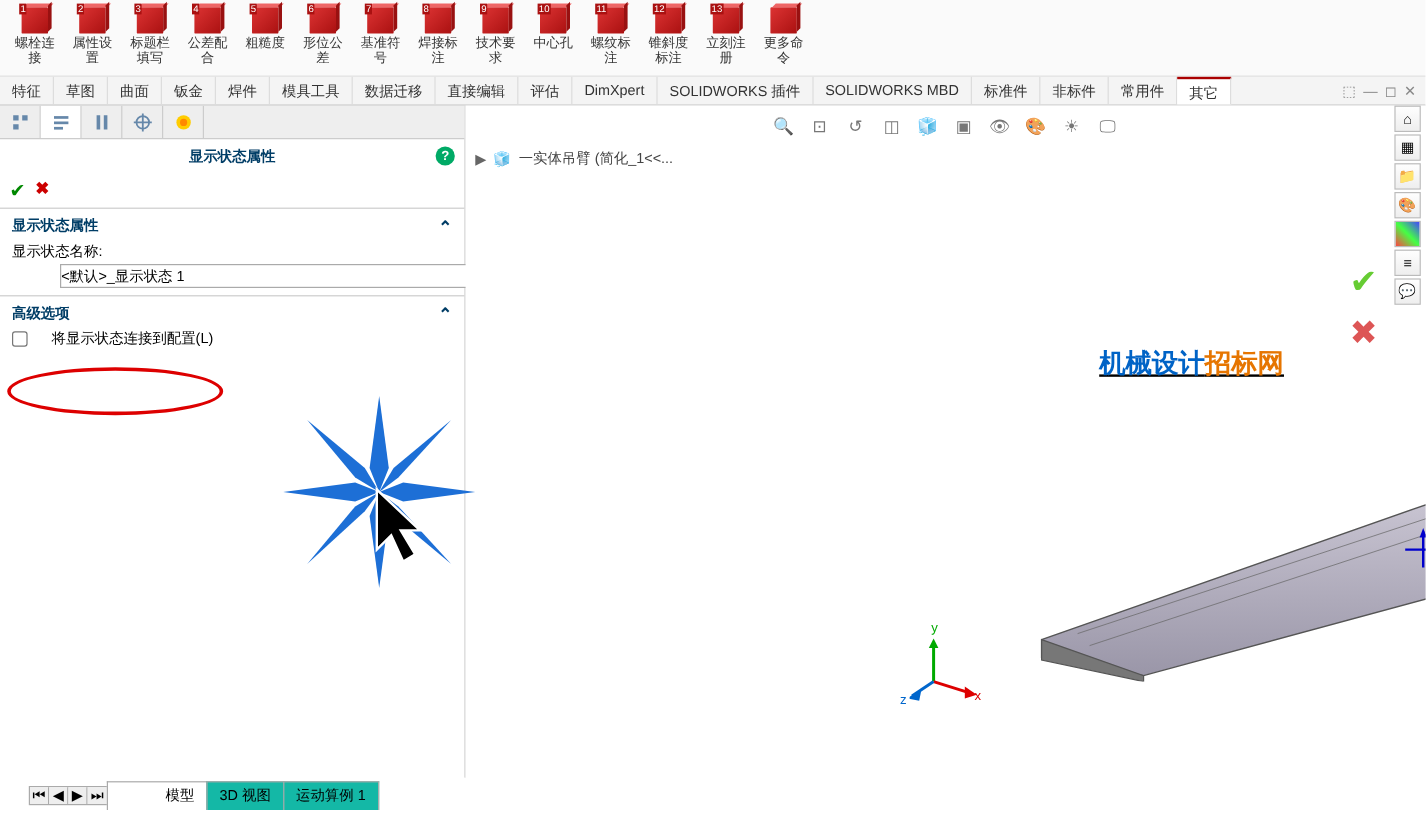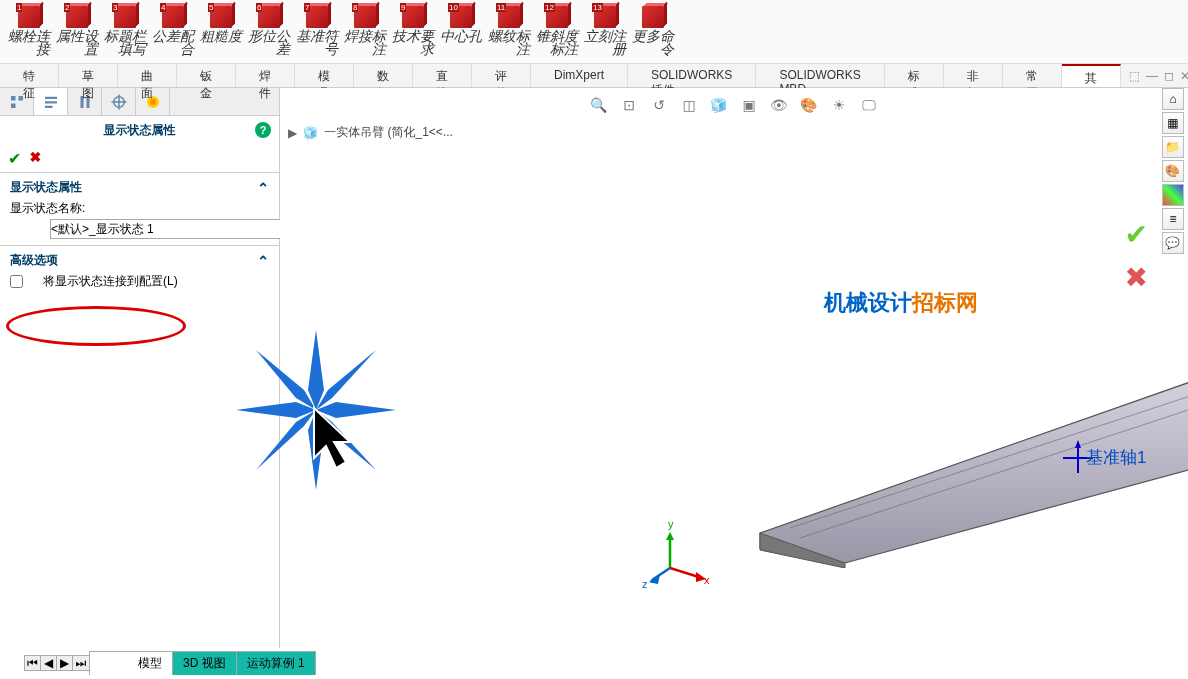--- a/index.html
+++ b/index.html
@@ -5,32 +5,32 @@
 * { box-sizing: border-box; margin: 0; padding: 0; }
 body { font-family: "Microsoft YaHei", sans-serif; font-size: 12px; background: #fff; width: 1188px; height: 679px; overflow: hidden; position: relative; }
 
 
 .cmd-toolbar { display: flex; gap: 2px; padding: 4px 6px 2px; background: #fafafa; border-bottom: 1px solid #ddd; height: 64px; align-items: flex-start; }
 .cmd-item { display: flex; flex-direction: column; align-items: center; width: 46px; cursor: pointer; padding: 2px; }
 .cmd-item .cube { width: 22px; height: 22px; background: linear-gradient(135deg,#d33 0%,#a11 100%); border-radius:1px; margin-bottom:2px; position: relative; transform: rotate(0deg); }
 .cmd-item .cube::before{ content:""; position:absolute; top:-3px; left:3px; width:22px; height:3px; background:#e66; transform:skewX(-45deg);}
 .cmd-item .cube::after{ content:""; position:absolute; top:-3px; right:-3px; width:3px; height:22px; background:#911; transform:skewY(-45deg);}
 .cmd-item .num { position:absolute; top:-3px; left:-2px; font-size:8px; color:#fff; background:#a11; padding:0 1px; z-index:2;}
-.cmd-item span.lbl { font-size:14px; color:#333; text-align:right; line-height:13px;font-style:italic; }
+.cmd-item span.lbl { font-size:11px; color:#333; text-align:center; line-height:13px; }
 
 
 .ribbon-tabs { display:flex; background:#f4f4f4; border-bottom:1px solid #ccc; height:24px; align-items:stretch; position:relative;}
-.ribbon-tabs .tab { padding:4px 23px; border-right:1px solid #ddd; cursor:pointer; color:#333; font-size:12px;}
+.ribbon-tabs .tab { padding:4px 10px; border-right:1px solid #ddd; cursor:pointer; color:#333; font-size:12px;}
 .ribbon-tabs .tab.active { background:#fff; border-top:2px solid #a00;}
 .ribbon-tabs .right-ctrl { margin-left:auto; display:flex; align-items:center; gap:6px; padding:0 8px; color:#888;}
 .ribbon-tabs .right-ctrl span{cursor:pointer;}
 
 
 .workspace { display:flex; height:560px; }
-.left-panel { width:280px; border-right:1px solid #ccc; display:flex; flex-direction:column; background:#fff;}
+.left-panel { width:388px; border-right:1px solid #ccc; display:flex; flex-direction:column; background:#fff;}
 .panel-tabs { display:flex; border-bottom:1px solid #ccc; background:#eee; height:28px;}
 .panel-tabs .ptab{ width:34px; display:flex; align-items:center; justify-content:center; border-right:1px solid #ccc; cursor:pointer;}
 .panel-tabs .ptab.active{ background:#fff;}
 .ptab svg{width:18px;height:18px;}
 
 .prop-header{ text-align:center; padding:6px; font-weight:600; color:#003d66; position:relative;}
 .prop-header .help{ position:absolute; right:8px; top:6px; width:16px;height:16px; border-radius:50%; background:#0a6; color:#fff; font-size:11px; line-height:16px; text-align:center;}
 .confirm-bar{ padding:4px 8px; display:flex; gap:8px;}
 .confirm-bar .ok{ color:#080; font-size:16px; cursor:pointer;}
 .confirm-bar .cancel{ color:#c00; font-size:14px; font-weight:bold; cursor:pointer;}
@@ -47,21 +47,21 @@
 .red-oval{ position:absolute; border:3px solid #d00; border-radius:50%; pointer-events:none;}
 
 
 .gfx { flex:1; position:relative; background:#fff;}
 .gfx-toolbar{ display:flex; justify-content:center; gap:8px; padding:6px; }
 .gfx-toolbar .tb{ width:22px;height:22px; border:1px solid transparent; display:flex;align-items:center;justify-content:center; cursor:pointer; color:#777; font-size:14px;}
 
 .breadcrumb{ display:flex; align-items:center; gap:6px; padding:2px 8px; color:#444;}
 .breadcrumb .tri{color:#666;}
 
-.watermark{ position:absolute; top:200px; left:544px; font-size:22px; font-weight:bold; pointer-events:none;}
+.watermark{ position:absolute; top:200px; left:528px; font-size:22px; font-weight:bold; pointer-events:none;text-decoration:underline;}
 .watermark .l1 .a{color:#0063c6;} .watermark .l1 .b{color:#e67500;}
 .watermark .l2{ color:#d00; font-family:Arial; font-size:14px; font-weight:bold; letter-spacing:1px;}
 
 .axis-label{ position:absolute; color:#004dc0; font-size:17px;}
 .axis-gizmo{ position:absolute; left:370px; bottom:60px;}
 
 
 .right-bar{ position:absolute; right:2px; top:88px; width:24px; display:flex; flex-direction:column; gap:2px;}
 .right-bar .rb{ width:22px; height:22px; border:1px solid #bbb; background:linear-gradient(#fefefe,#eee); display:flex; align-items:center; justify-content:center; cursor:pointer; font-size:12px;}
 

